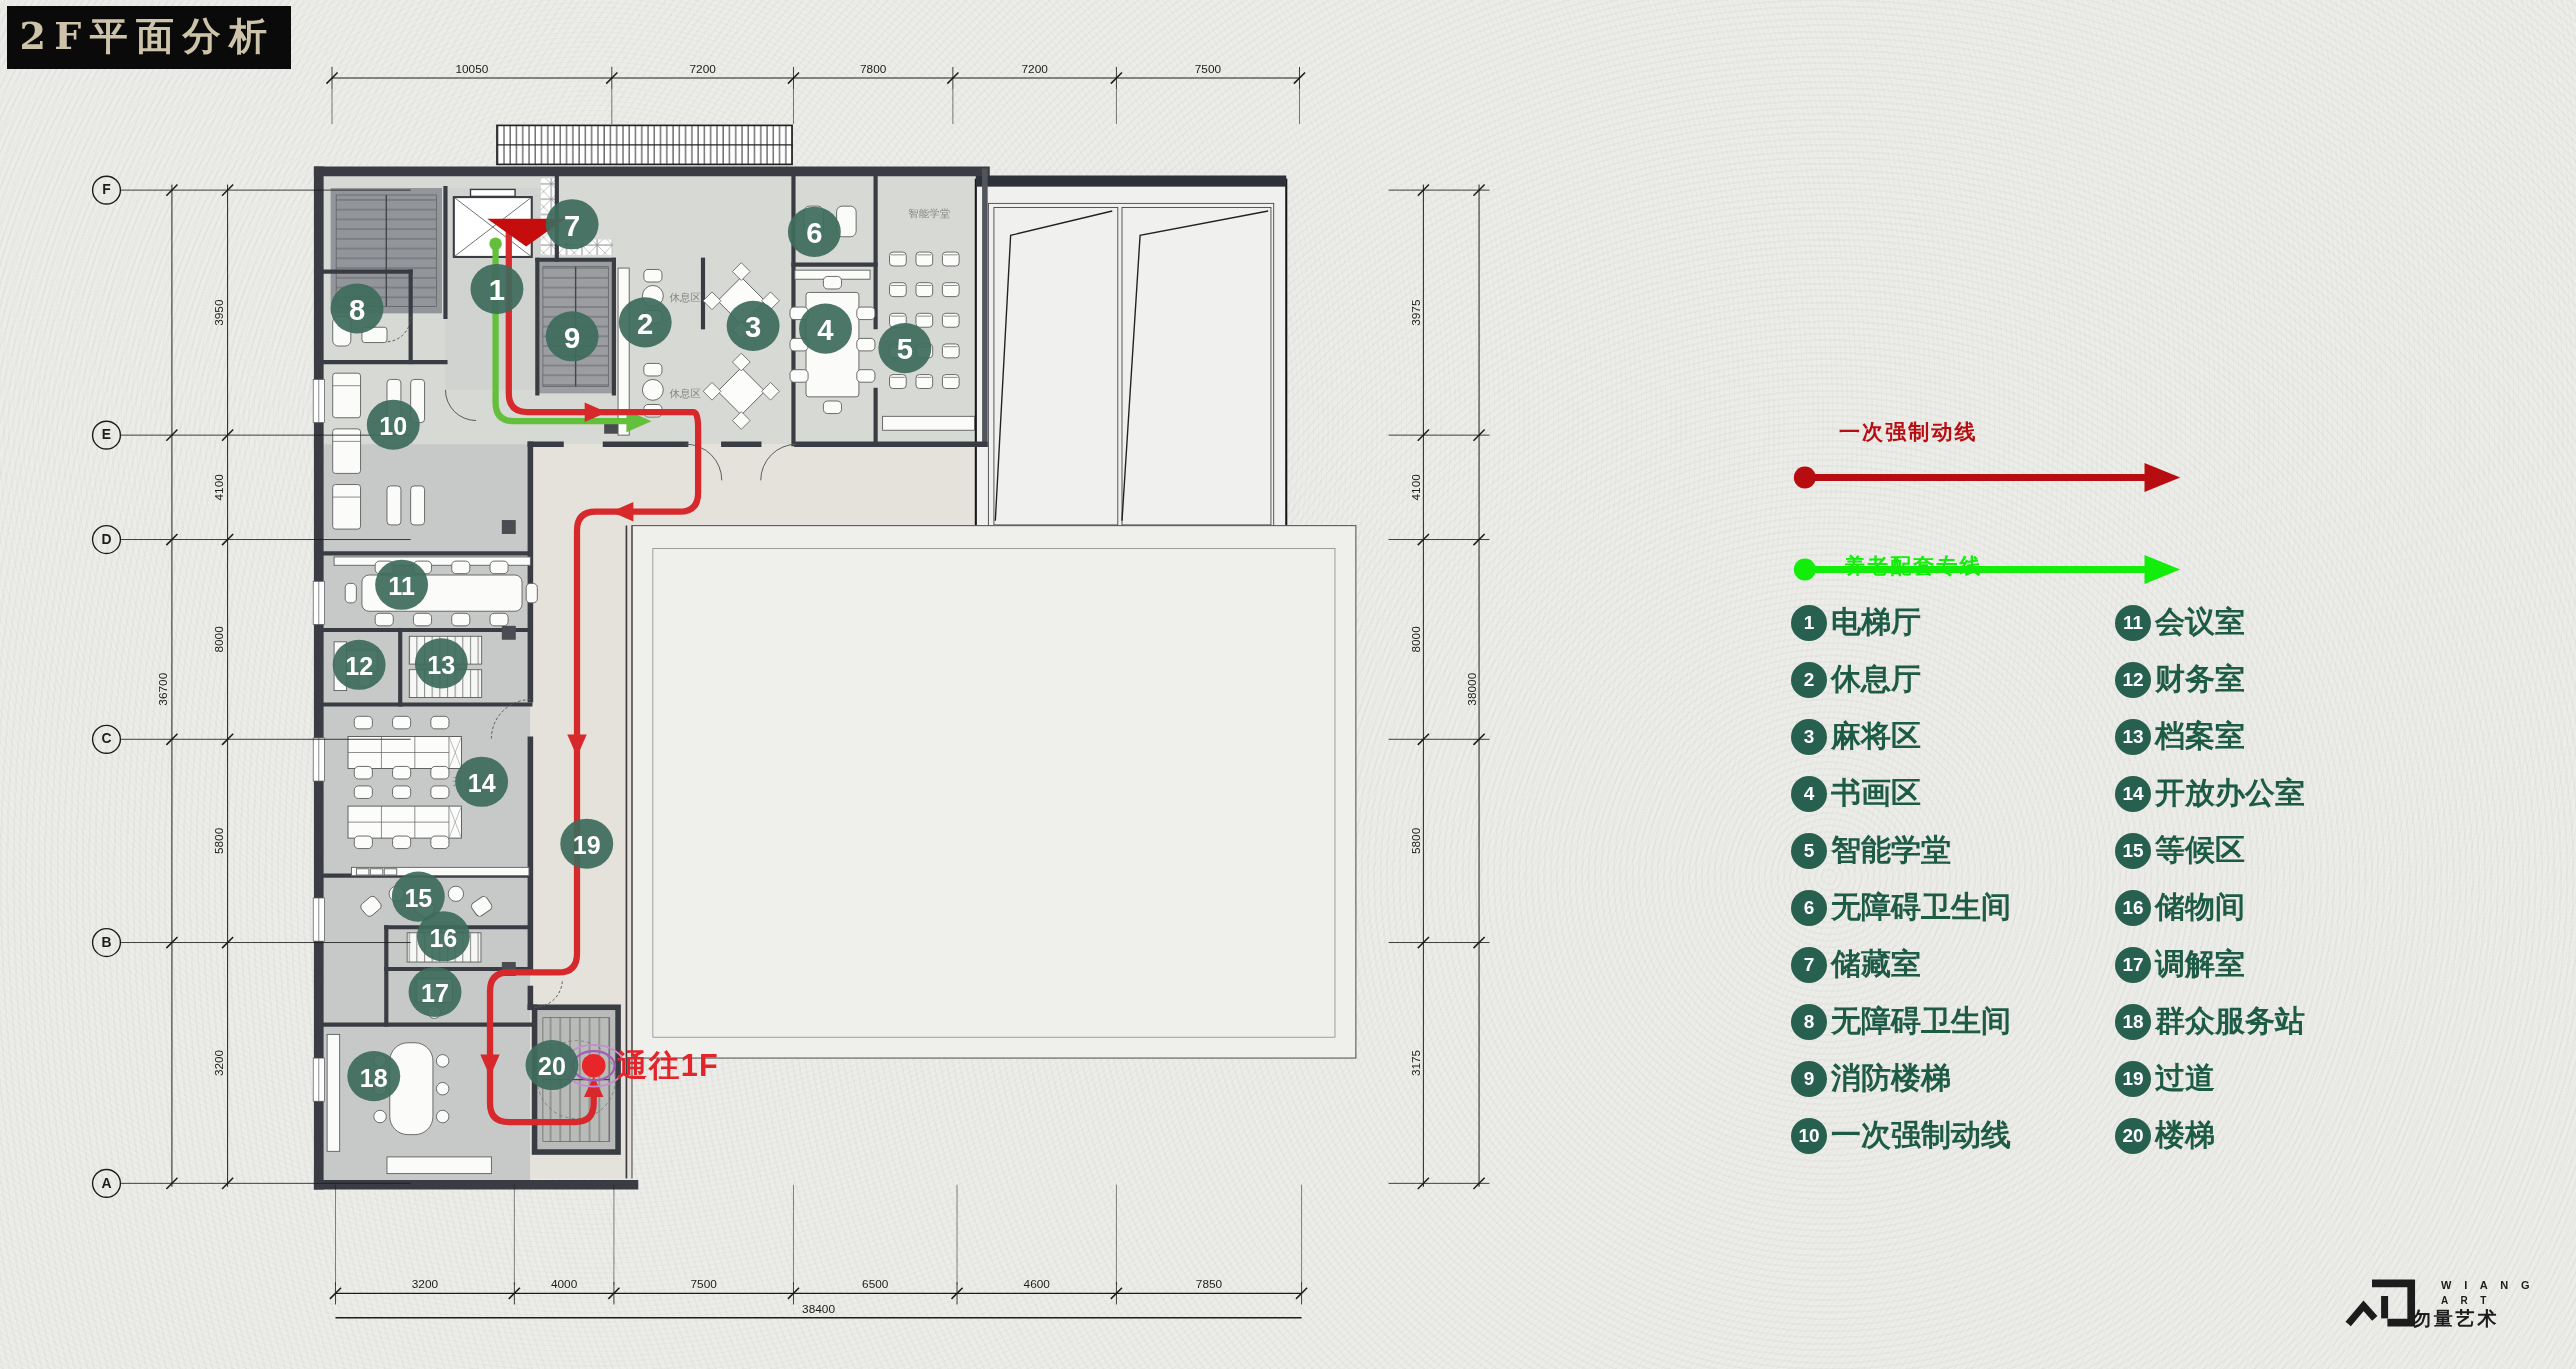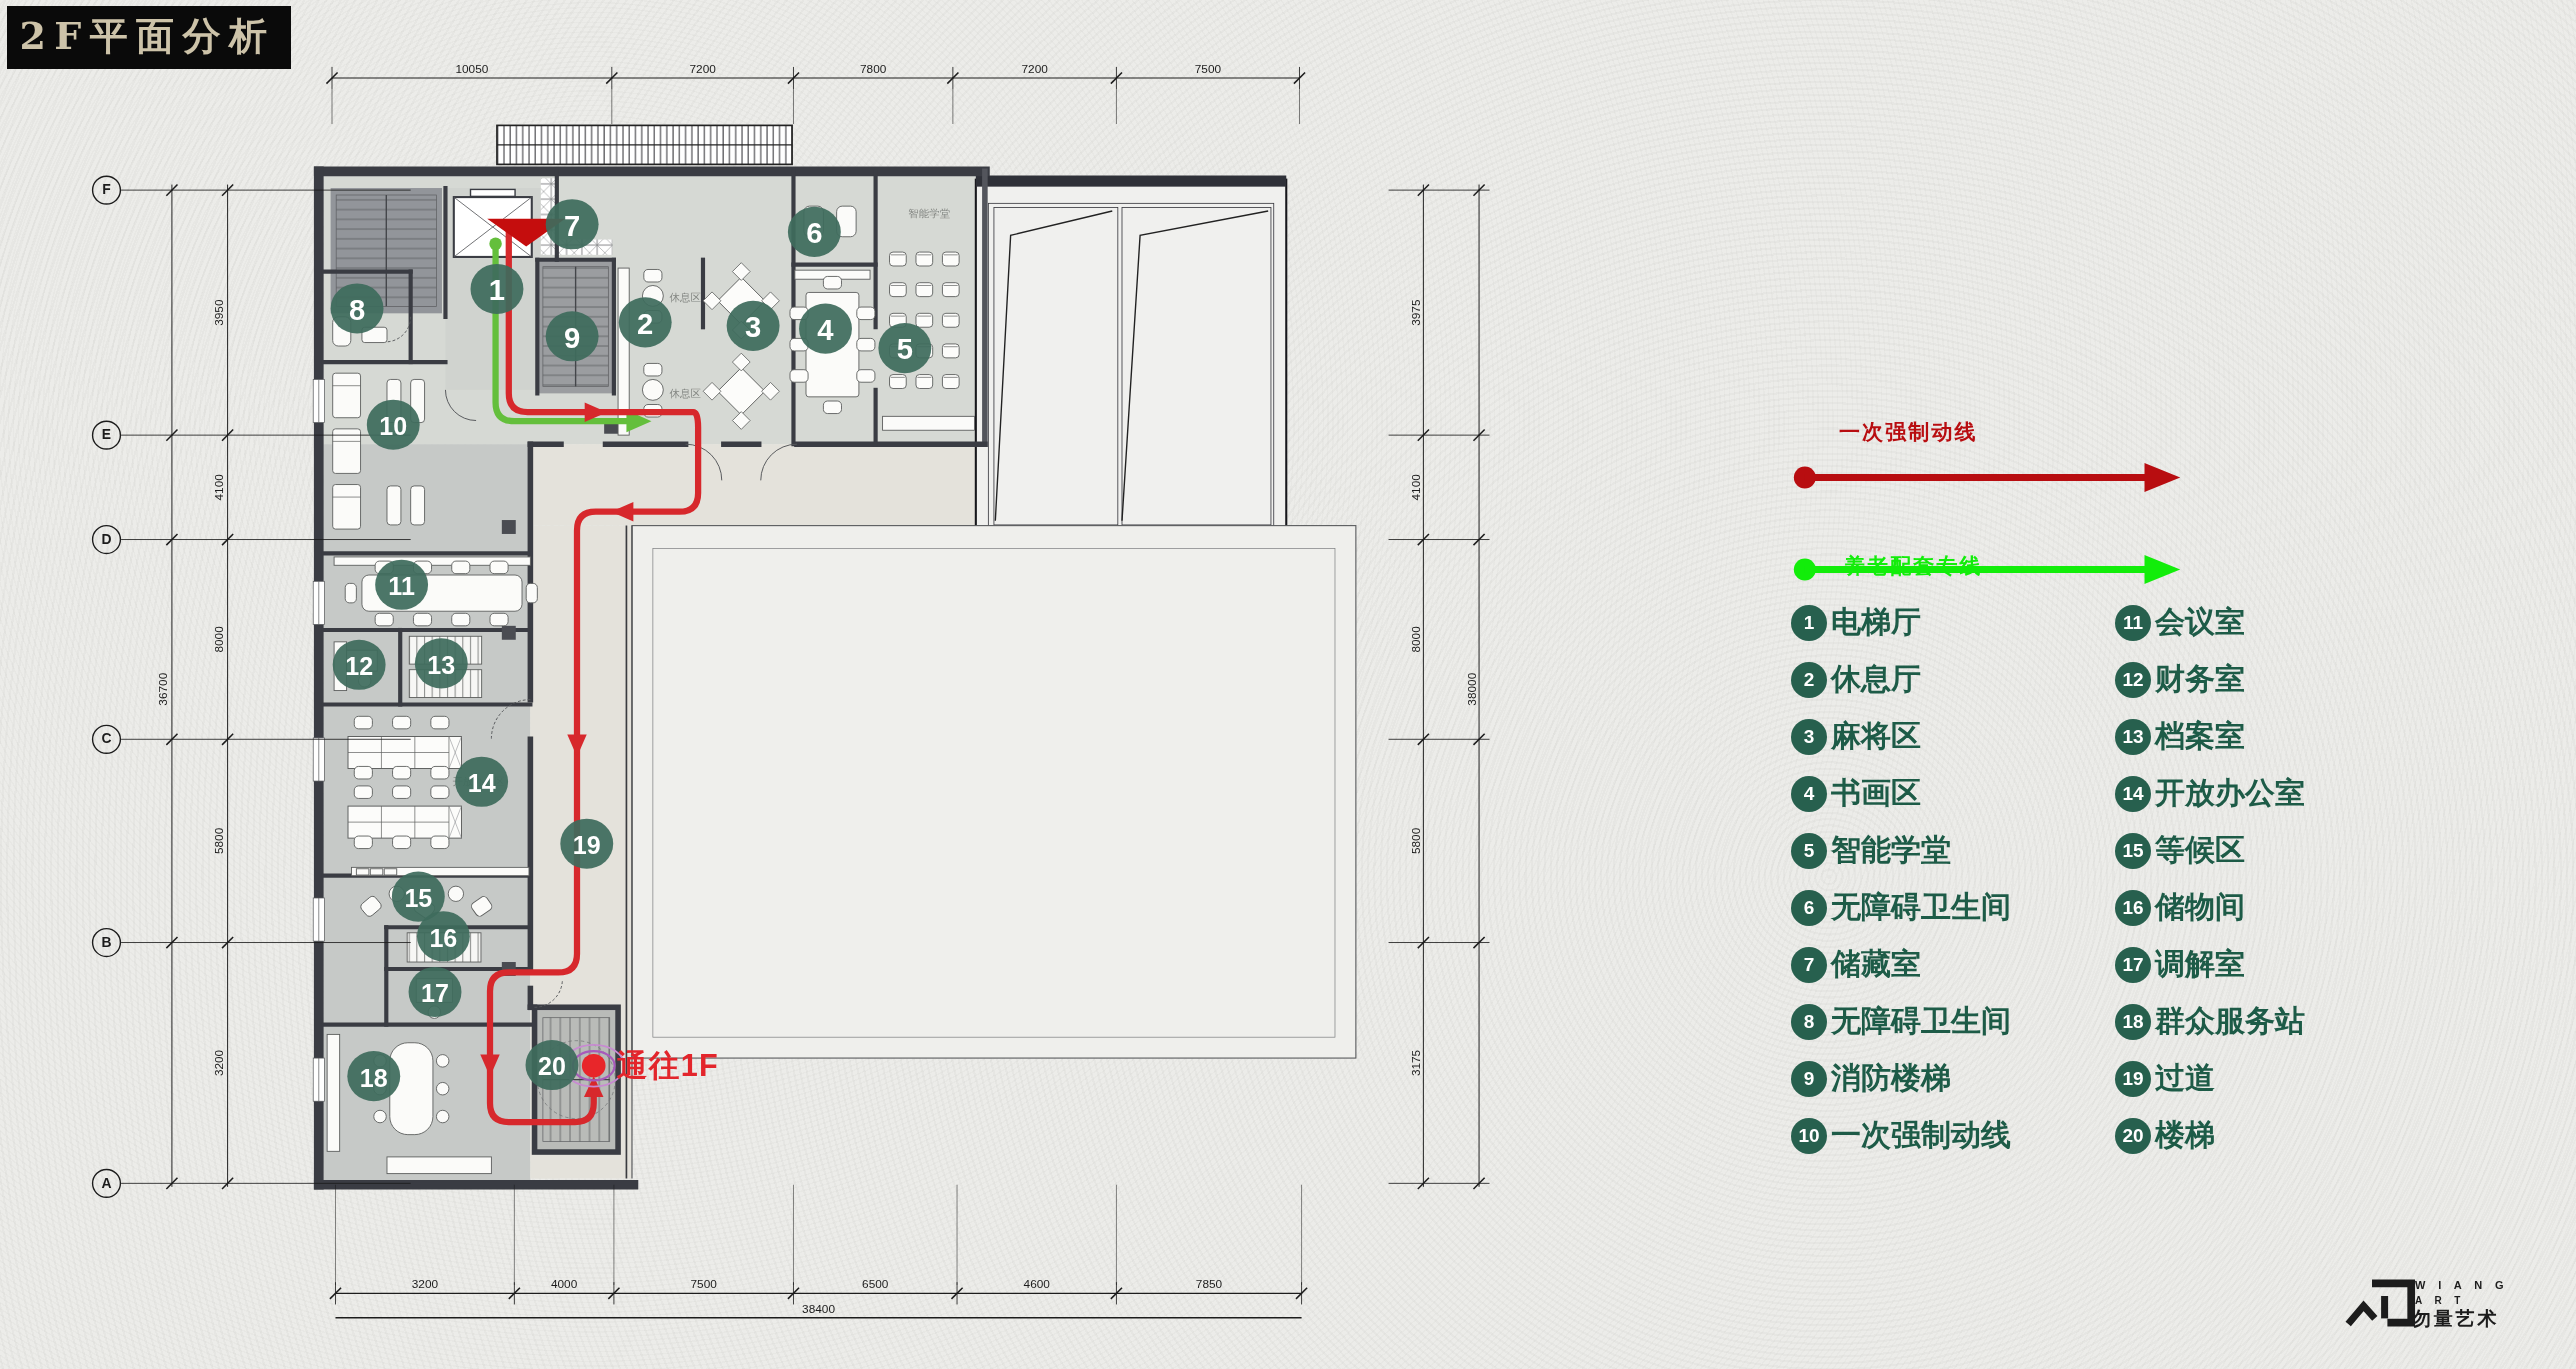--- a/index.html
+++ b/index.html
@@ -31,21 +31,21 @@
   #room-col-2{left:2115px;top:594px;}
   .room-row{height:57px;display:flex;align-items:center;}
   .room-num{
     width:36px;height:36px;border-radius:50%;background:var(--legend-circle,#27604e);
     color:#fff;font-weight:bold;font-size:19px;display:flex;align-items:center;justify-content:center;
     flex:0 0 36px;
   }
   .room-label{margin-left:4px;font-size:30px;font-weight:bold;color:var(--legend-text,#1d5b47);white-space:nowrap;}
   
   #logo{left:2330px;top:1275px;width:230px;height:70px;}
-  #logo .en{position:absolute;left:85px;color:#1c1c1c;font-weight:bold;}
+  #logo .en{position:absolute;left:85px;color:#1c1c1c;font-weight:bold;padding-left:26px;}
   #logo-en1{top:4.2px;font-size:11px;letter-spacing:4.9px;}
   #logo-en2{top:19.5px;font-size:10px;letter-spacing:4.9px;}
   #logo-cn{position:absolute;left:82px;top:31px;font-size:19px;font-weight:bold;color:#1c1c1c;letter-spacing:2.8px;font-family:"DejaVu Serif",serif;}
   svg text{font-family:"Liberation Sans",sans-serif;}
 </style>
 </head>
 <body style="--title-bg: #0a0a0a; --title-text: #cdc3a9; --route-red: #b80d10; --route-green: #12ed0a; --legend-circle: #27604e; --legend-text: #1d5b47;">
 
 <svg id="plan-svg" class="abs" style="left:0;top:0" width="2576" height="1370" viewBox="0 0 3701 1968">
   <defs>

